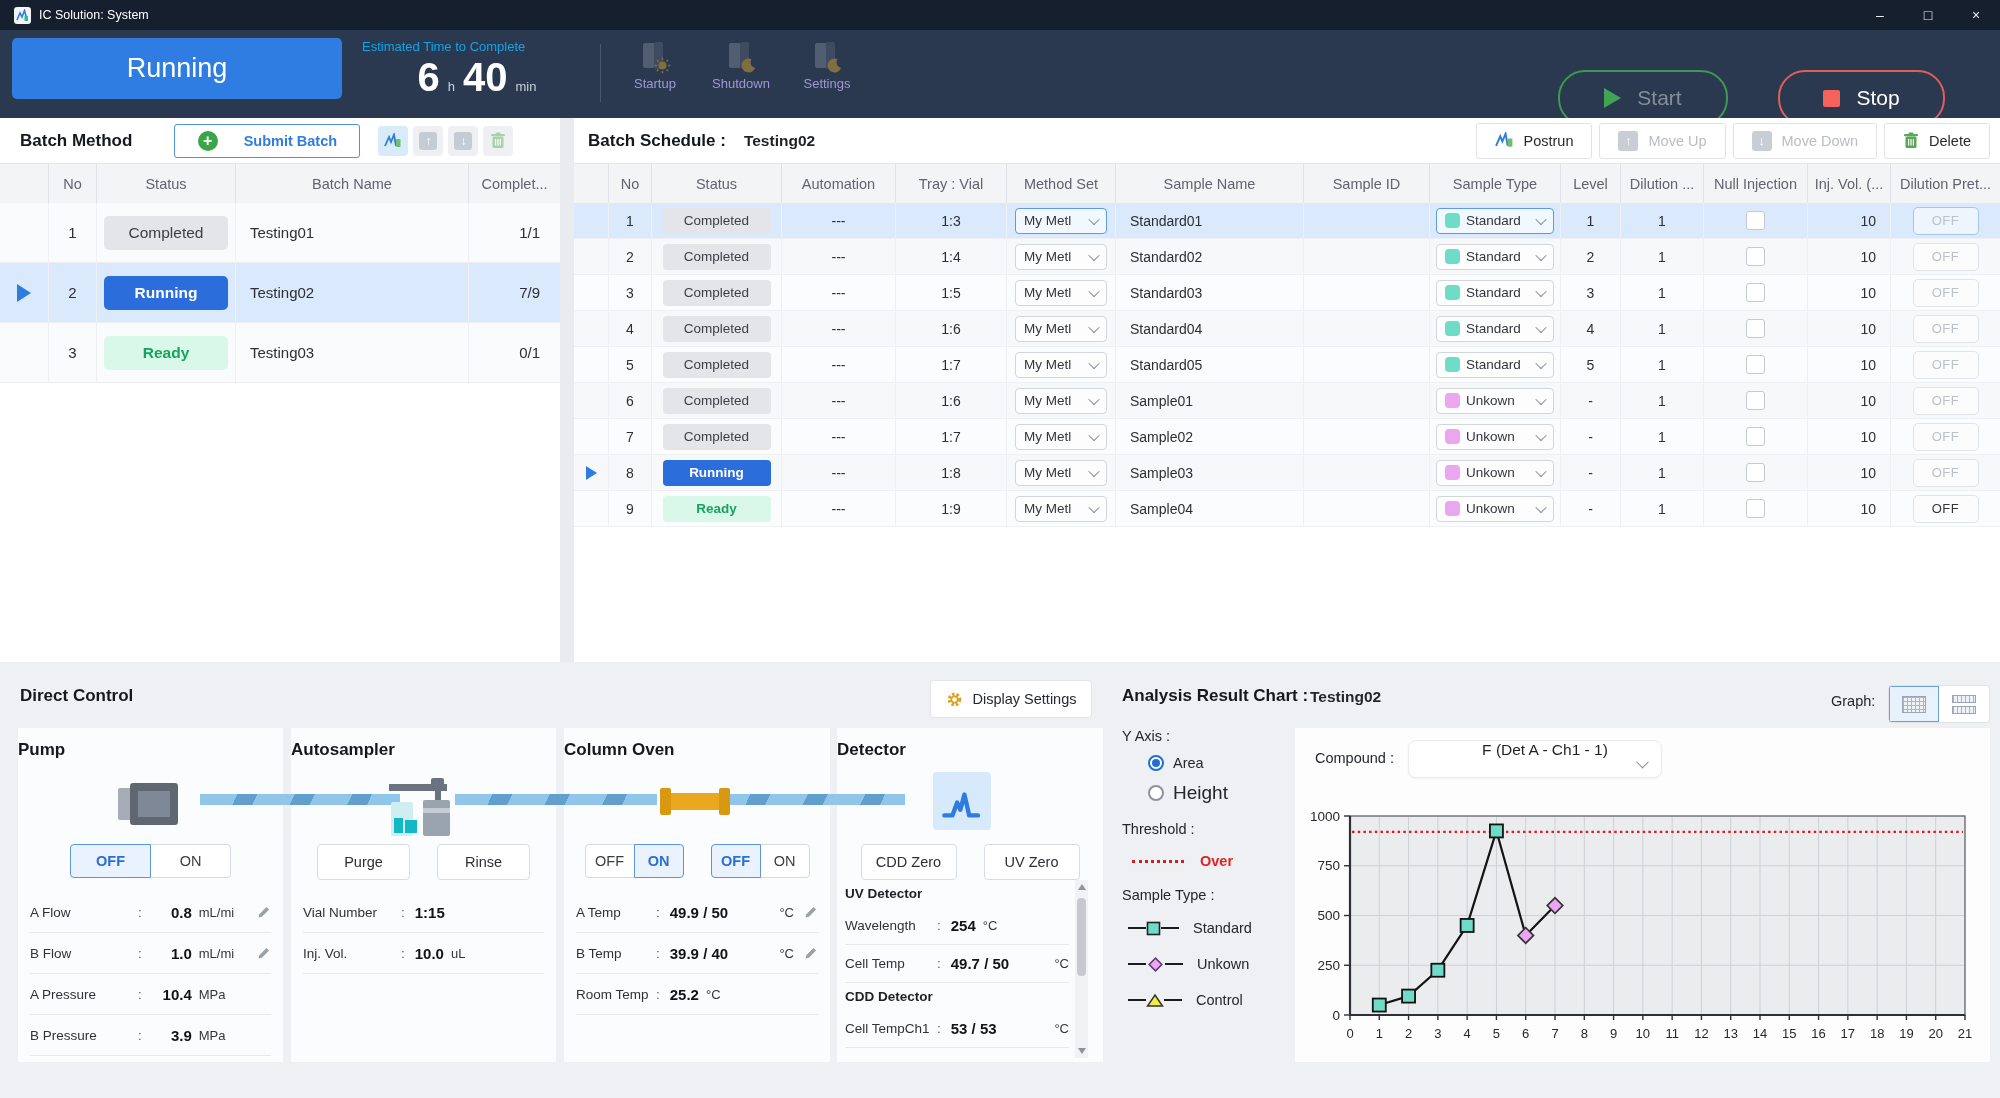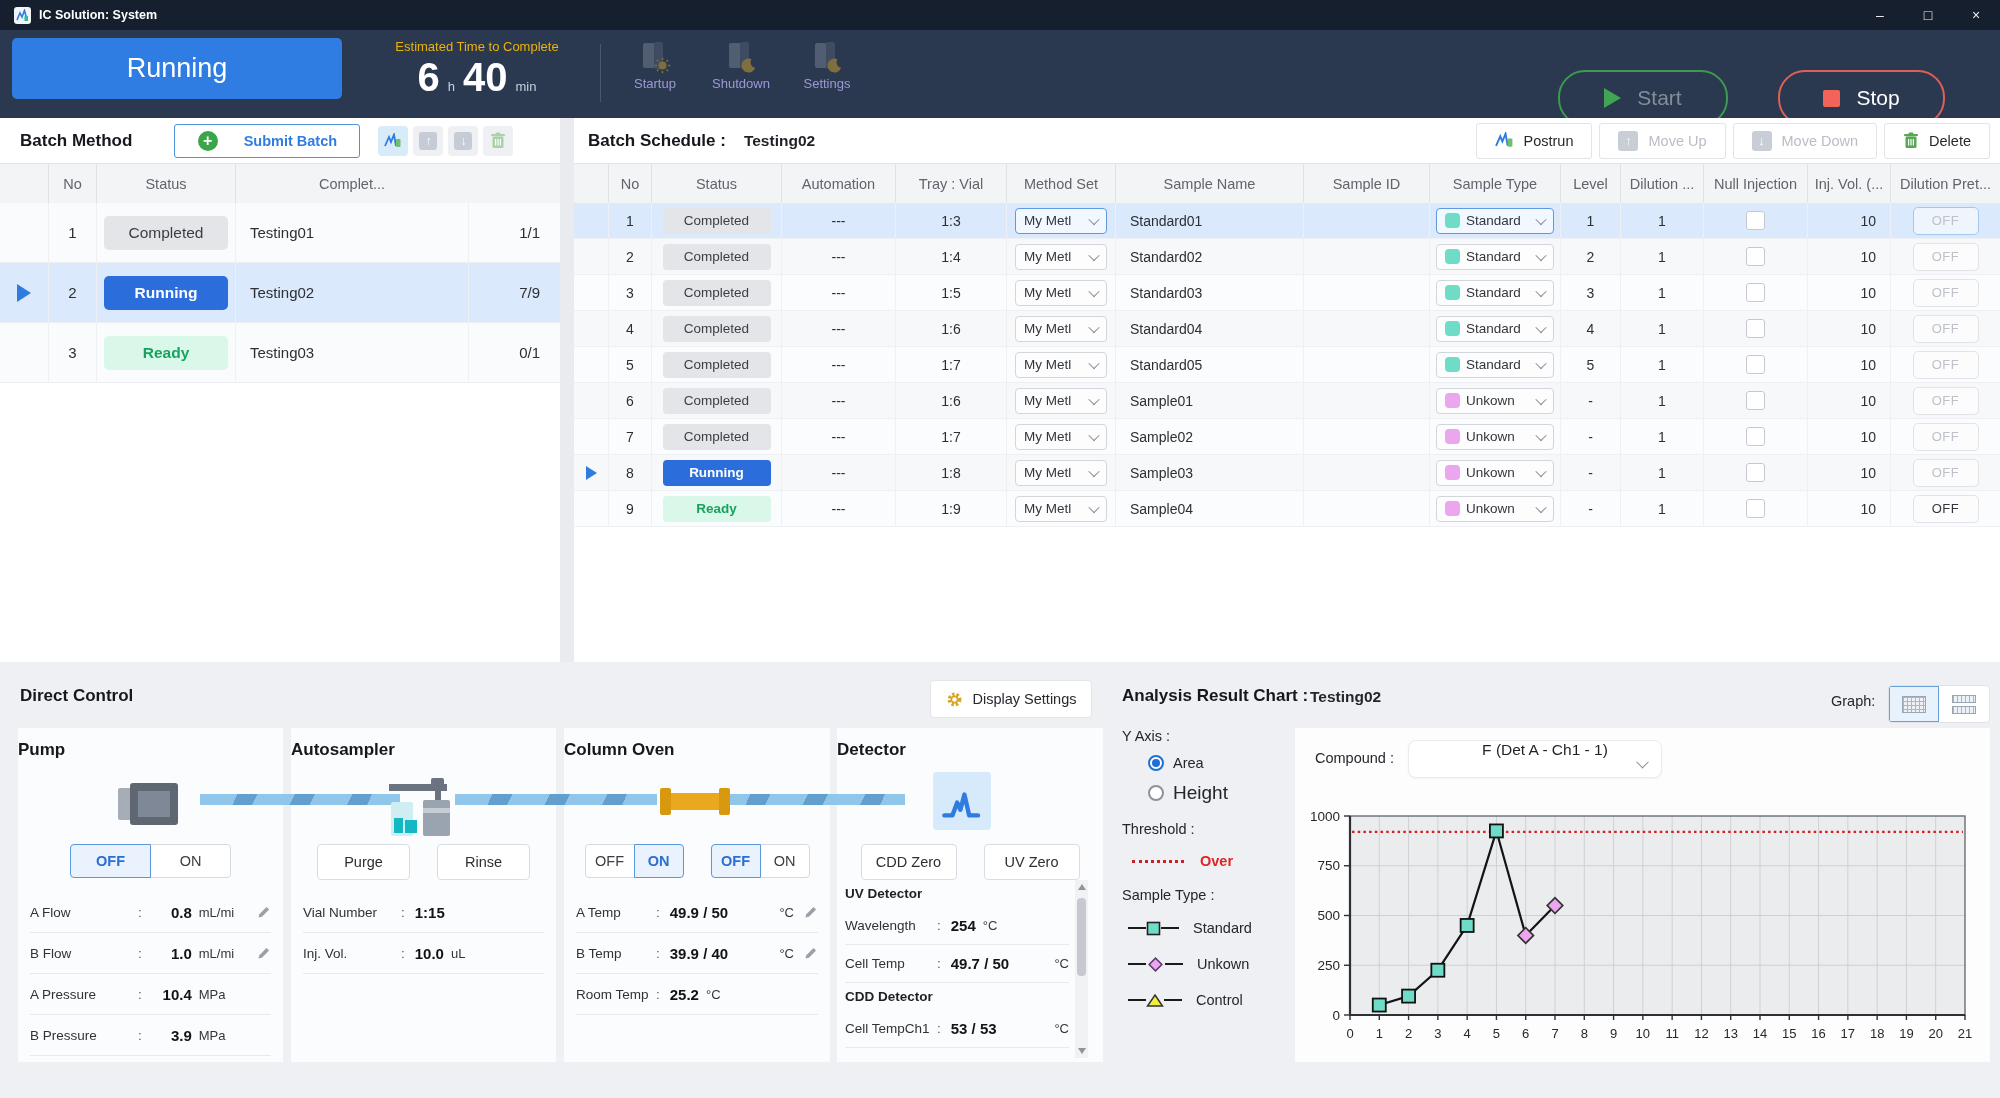--- a/index.html
+++ b/index.html
@@ -1,29 +1,29 @@
 <!DOCTYPE html>
 <html><head>
 <meta charset="utf-8">
 <style>
   html,body{margin:0;padding:0;}
   body{width:2000px;height:1098px;position:relative;overflow:hidden;background:#eef0f3;
        font-family:"Liberation Sans",sans-serif;color:#23262b;-webkit-font-smoothing:antialiased;}
   
   .titlebar{position:absolute;left:0;top:0;width:2000px;height:30px;background:#161f2d;display:flex;align-items:center;}
   .titlebar .app-ic{margin-left:14px;width:17px;height:17px;background:#f2f5f8;border-radius:3px;display:flex;align-items:center;justify-content:center;}
-  .titlebar .ttl{margin-left:8px;color:#fff;font-size:12.5px;font-weight:700;}
+  .titlebar .ttl{margin-left:8px;color:#fff;font-size:12.5px;font-weight:400;}
   .wctrl{margin-left:auto;display:flex;height:30px;}
   .wctrl div{width:48px;display:flex;align-items:center;justify-content:center;color:#e8ecf2;font-size:14px;cursor:default;}
   
   .topbar{position:absolute;left:0;top:30px;width:2000px;height:88px;background:#2a3950;}
   .run-btn{position:absolute;left:12px;top:8px;width:330px;height:61px;background:#2f7de2;border-radius:5px;
            display:flex;align-items:center;justify-content:center;color:#fff;font-size:27px;}
   .eta{position:absolute;left:362px;top:9px;width:230px;}
-  .eta .lab{font-size:13px;color:#eab308;text-align:center;}
+  .eta .lab{font-size:13px;color:#0ea5e9;text-align:left;}
   .eta .nums{display:flex;align-items:baseline;justify-content:center;gap:8px;margin-top:1px;}
   .eta .big{font-size:40px;font-weight:600;color:#fff;}
   .eta .sm{font-size:13px;color:#c8d1de;}
   .tb-div{position:absolute;left:600px;top:14px;width:1px;height:58px;background:#47586f;}
   .actions{position:absolute;left:612px;top:6px;display:flex;}
   .action{width:86px;display:flex;flex-direction:column;align-items:center;opacity:.75;}
   .inst{position:relative;width:26px;height:30px;margin-top:6px;opacity:.65;}
   .inst .d1{position:absolute;left:1px;top:1px;width:12px;height:25px;background:#7b8492;border-radius:2px;}
   .inst .d2{position:absolute;left:12px;top:0;width:9px;height:27px;background:#566070;border-radius:2px;}
   .inst svg{position:absolute;right:-3px;bottom:-2px;}
@@ -266,20 +266,21 @@
                 <line x1="10.4" y1="7" x2="10.4" y2="13.5"></line>
               </g>
             </svg>
         </div>
       </div>
     </div>
     <div class="thead q-grid" id="queue-header">
         <div class="hc"></div>
         <div class="hc">No</div>
         <div class="hc">Status</div>
+        <div class="hc">Batch Name</div>
         <div class="hc">Complet...</div>
       </div>
     <div class="rows" id="queue-rows">
         <div class="q-row q-grid">
           <div class="cell"></div>
           <div class="cell">1</div>
           <div class="cell">
             <span class="badge q completed">Completed</span>
           </div>
           <div class="cell left">Testing01</div>

